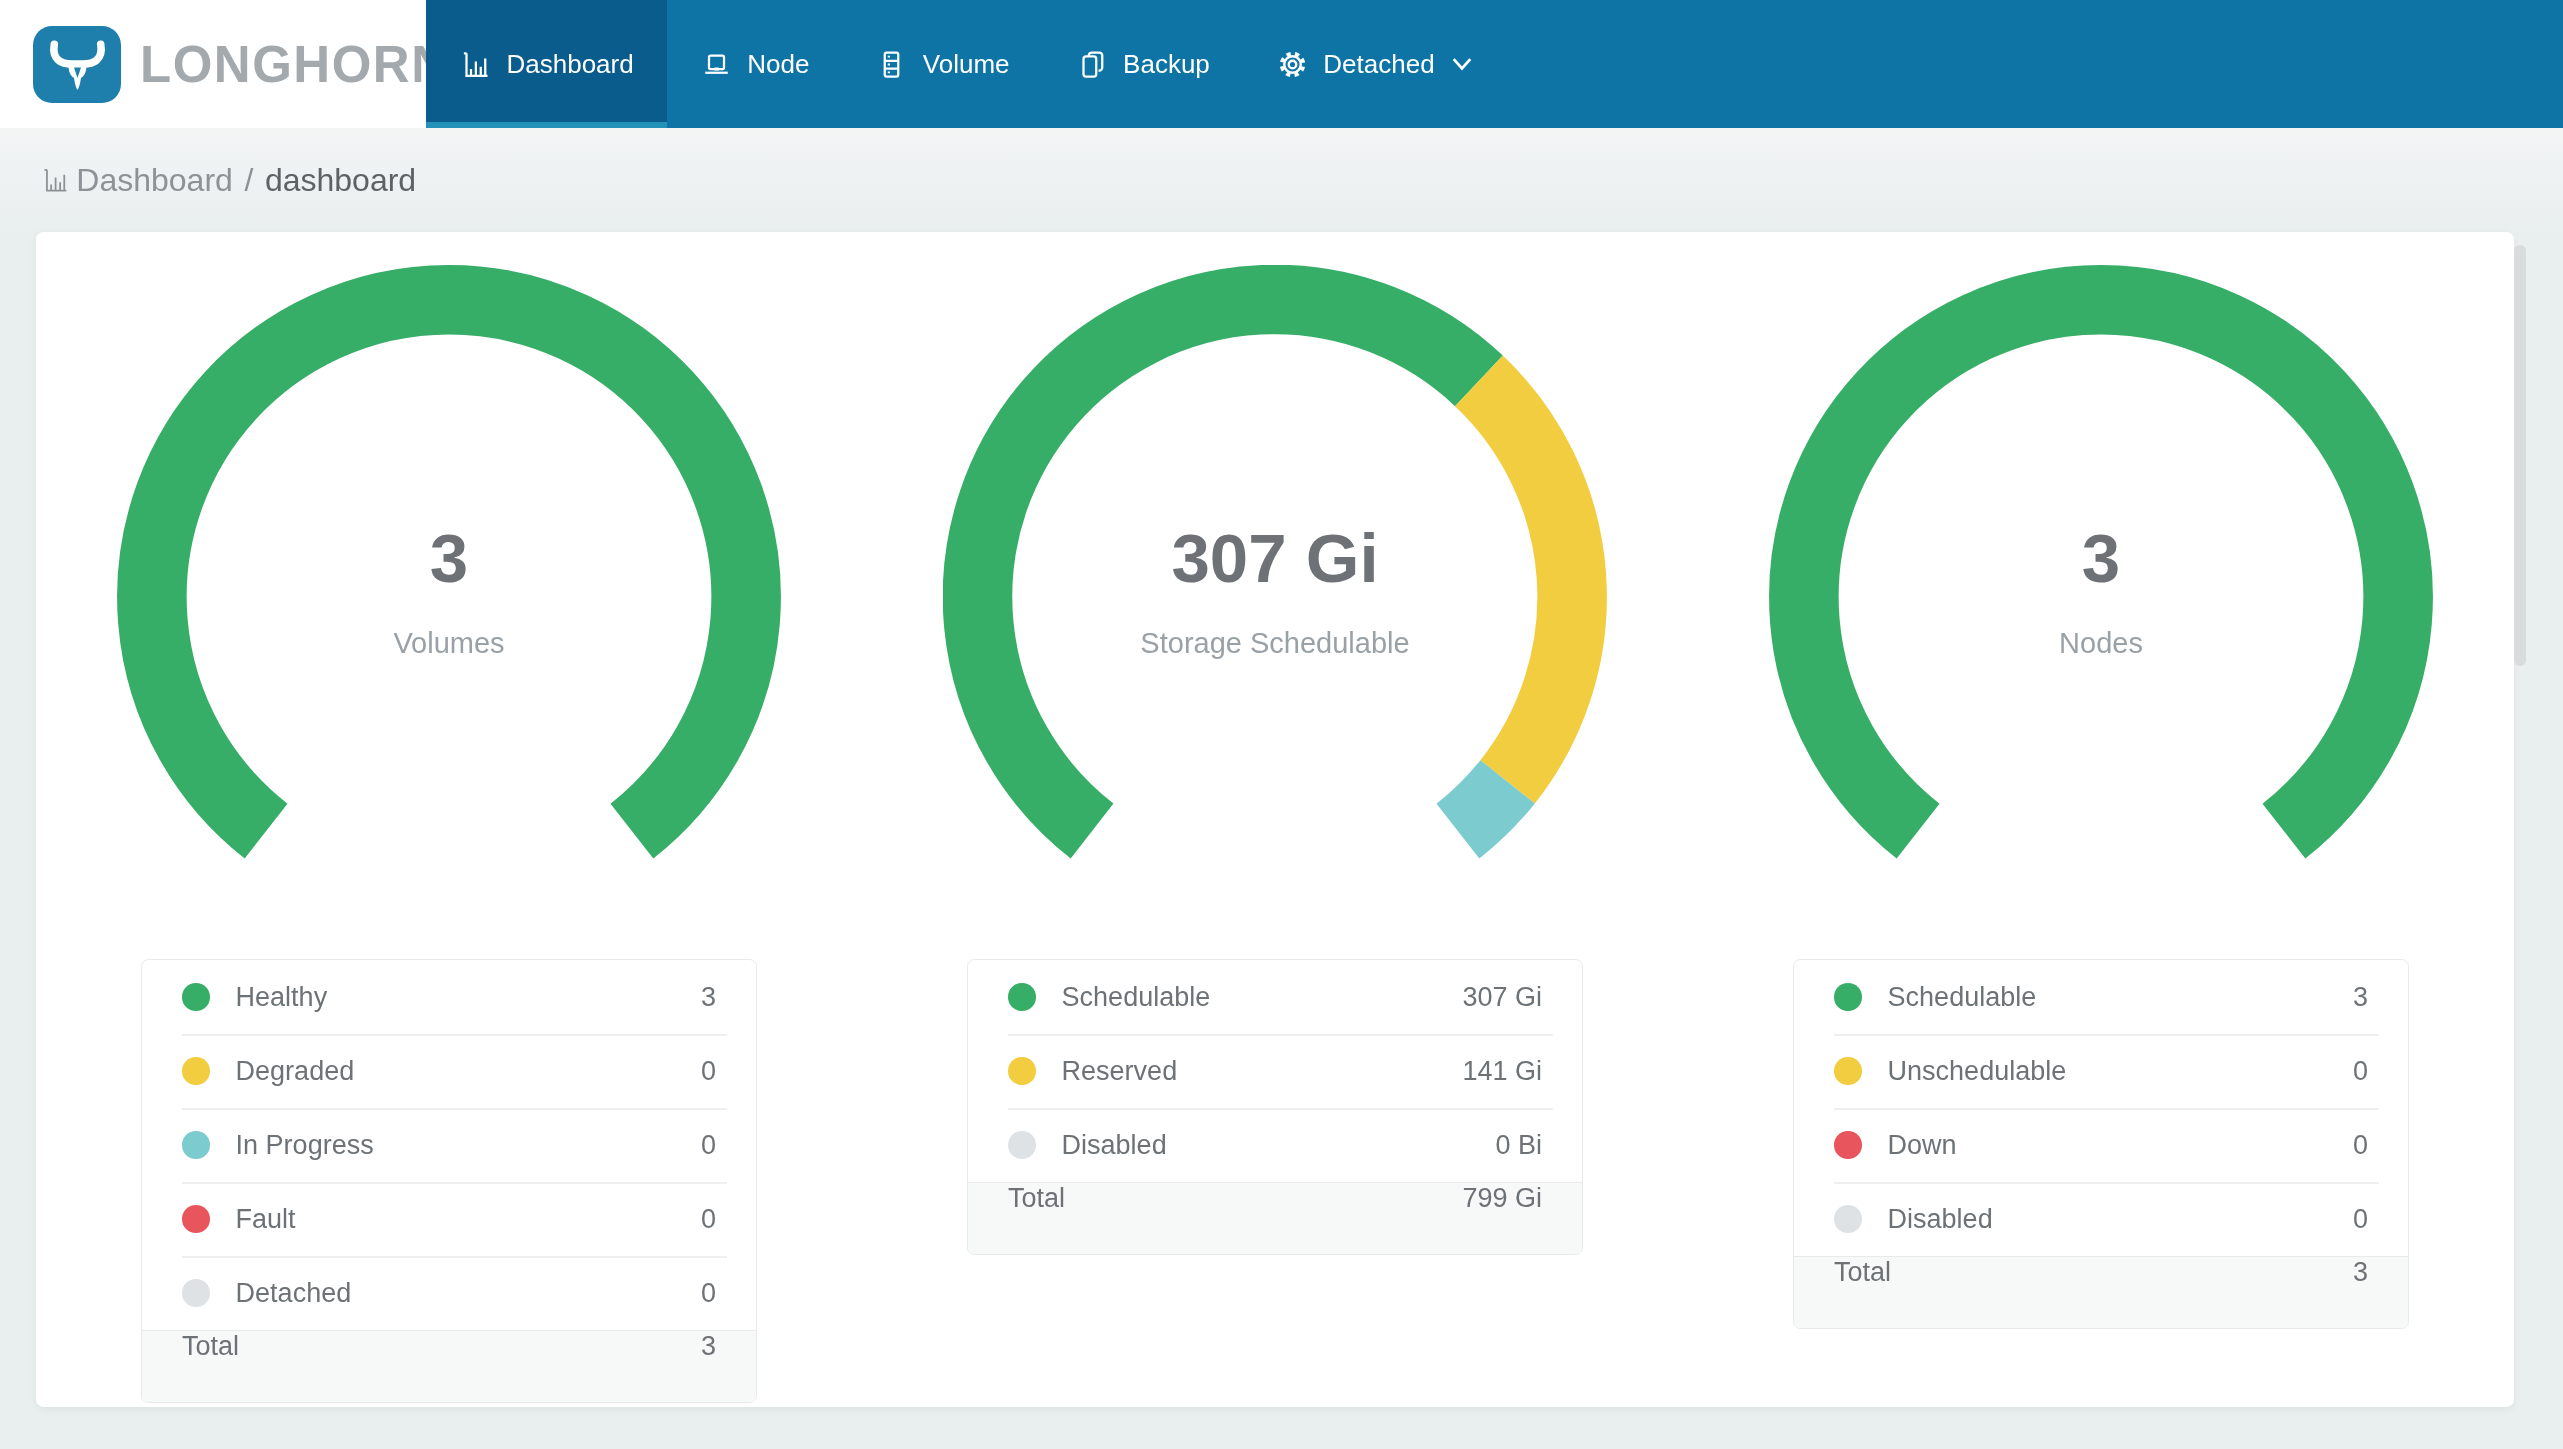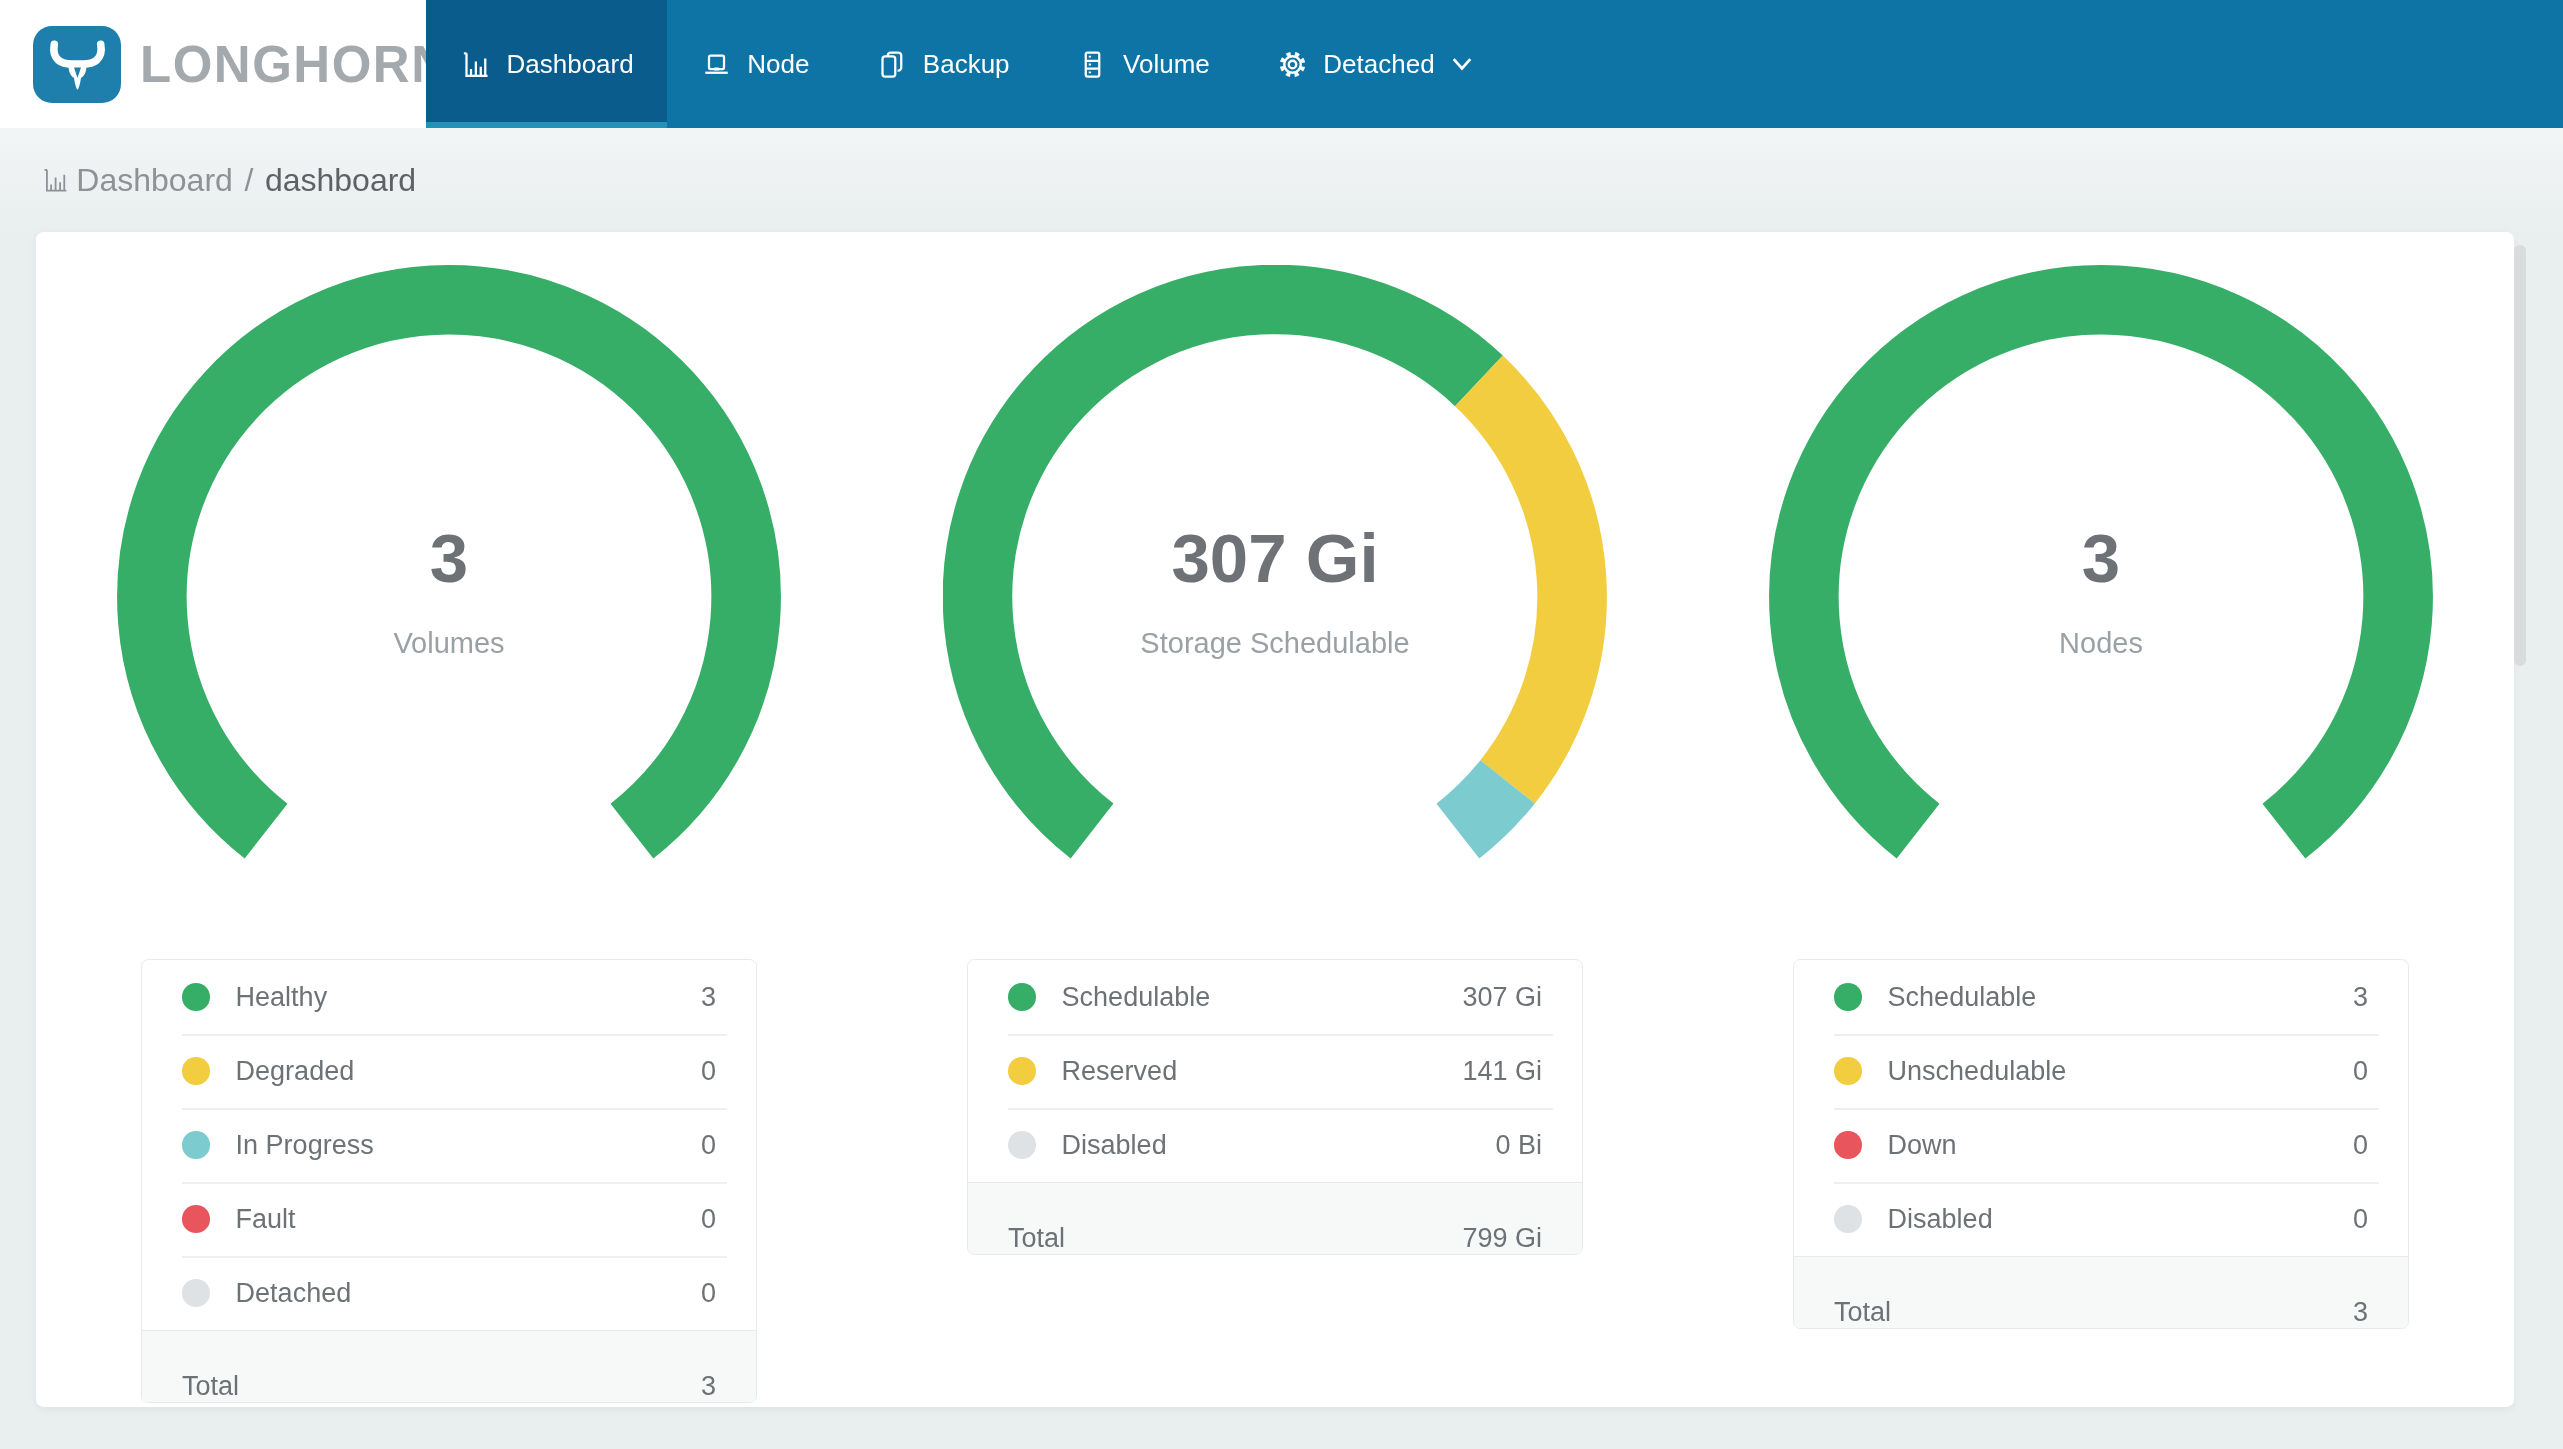--- a/index.html
+++ b/index.html
@@ -43,21 +43,21 @@
   .legend { width:616px; margin-top:78px; border:1.5px solid #e8eaea; border-radius:7.3px;
             background:#fff; box-sizing:border-box; }
   .legend ul { list-style:none; margin:0; padding:0; }
   .legend-row { height:74px; display:flex; align-items:center; padding:0 40px; position:relative; }
   .legend-row + .legend-row::before { content:''; position:absolute; top:0; left:40px; right:29px;
             height:1.5px; background:#eef0f0; }
   .dot { width:27.6px; height:27.6px; border-radius:50%; margin-right:26px; flex:none; }
   .legend-label { font-size:27px; color:var(--text-gray); }
   .legend-value { margin-left:auto; font-size:27px; color:var(--text-gray); }
   .legend-total { height:71px; background:#f7f8f8; border-top:1.5px solid #e8eaea;
-            display:flex; align-items:flex-end; padding:0 40px; font-size:27px;
+            display:flex; align-items:flex-start; padding:0 40px; font-size:27px;
             color:var(--text-gray); border-radius:0 0 5.8px 5.8px; }
   .legend-total .legend-value { margin-left:auto; }
   
   .scroll-thumb { position:absolute; top:245px; left:2514px; width:11.6px; height:421px;
             border-radius:5.8px; background:#d9dbdc; cursor:pointer; }
 </style>
 </head>
 <body>
 
 <header>
@@ -82,32 +82,32 @@
     <div class="nav-item">
       <svg width="33" height="33" viewBox="0 0 44 44" fill="none" stroke="currentColor" stroke-width="3">
         <rect x="12" y="10" width="20" height="18" rx="2"></rect>
         <path d="M7 33 H37"></path>
         <path d="M19 28 H25" stroke-width="4"></path>
       </svg>
       <span>Node</span>
     </div>
     <div class="nav-item">
       <svg width="33" height="33" viewBox="0 0 44 44" fill="none" stroke="currentColor" stroke-width="3">
-        <path d="M17 11 V10 a4 4 0 0 1 4 -4 h10 a4 4 0 0 1 4 4 v16 a4 4 0 0 1 -4 4 h-1"></path>
-        <rect x="10" y="11" width="17" height="27" rx="3.5"></rect>
-      </svg>
-      <span>Backup</span>
-    </div>
-    <div class="nav-item">
-      <svg width="33" height="33" viewBox="0 0 44 44" fill="none" stroke="currentColor" stroke-width="3">
         <rect x="13" y="6" width="18" height="32" rx="2.5"></rect>
         <path d="M13 17 H31 M13 27.5 H31"></path>
         <path d="M17 11.5 H20 M17 22 H20 M17 32.5 H20" stroke-width="2.6"></path>
       </svg>
       <span>Volume</span>
+    </div>
+    <div class="nav-item">
+      <svg width="33" height="33" viewBox="0 0 44 44" fill="none" stroke="currentColor" stroke-width="3">
+        <path d="M17 11 V10 a4 4 0 0 1 4 -4 h10 a4 4 0 0 1 4 4 v16 a4 4 0 0 1 -4 4 h-1"></path>
+        <rect x="10" y="11" width="17" height="27" rx="3.5"></rect>
+      </svg>
+      <span>Backup</span>
     </div>
     <div class="nav-item">
       <svg width="33" height="33" viewBox="0 0 44 44" fill="none" stroke="currentColor">
         <circle cx="22" cy="22" r="14.5" stroke-width="5" stroke-dasharray="5.7 5.7" transform="rotate(11 22 22)"></circle>
         <circle cx="22" cy="22" r="11" stroke-width="3.2"></circle>
         <circle cx="22" cy="22" r="5" stroke-width="3.2"></circle>
       </svg>
       <span>Detached</span>
       <svg class="caret" width="22" height="14.5" viewBox="0 0 20 14" fill="none" stroke="currentColor" stroke-width="2.6">
         <path d="M2 2 L10 11 L18 2"></path>

